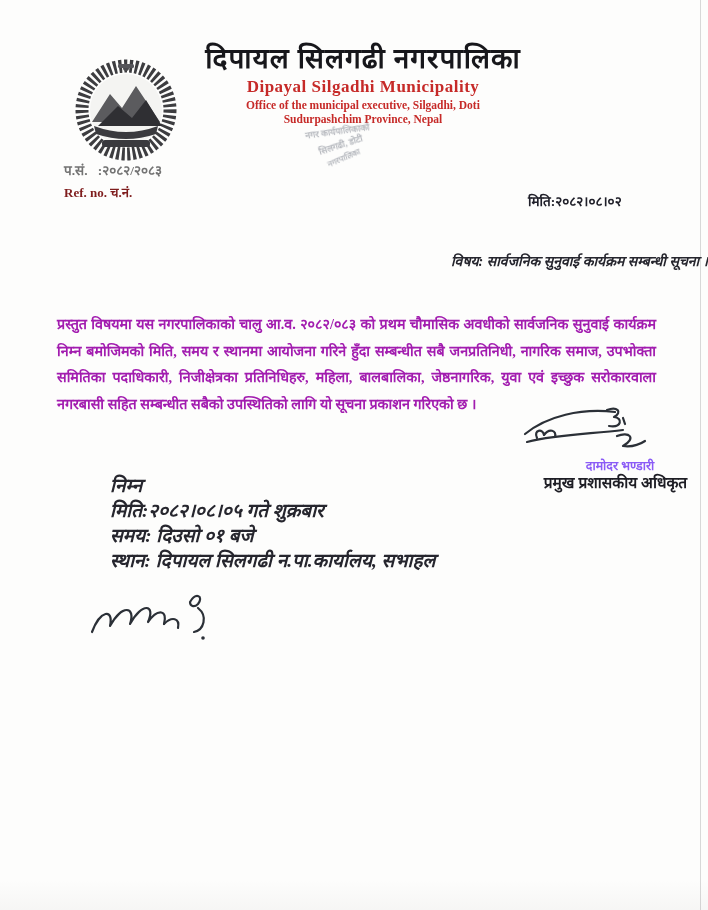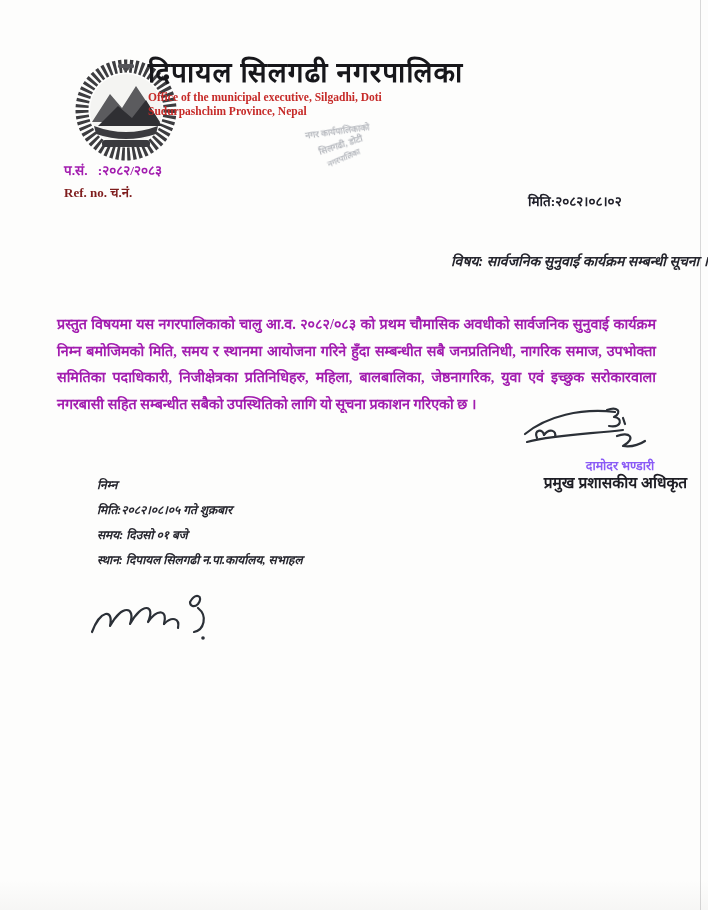--- a/index.html
+++ b/index.html
@@ -15,21 +15,21 @@
   .page-edge{
     position:absolute;top:0;bottom:0;left:700px;width:1px;background:#d8d8d8;
   }
   .scan-shade{
     position:absolute;left:0;right:0;bottom:0;height:30px;
     background:linear-gradient(180deg,rgba(0,0,0,0) 0%,rgba(120,110,110,0.05) 100%);
   }
 
   
   .emblem{position:absolute;left:72px;top:56px;width:108px;height:108px;}
-  .head{position:absolute;left:148px;top:56px;width:430px;text-align:left;}
+  .head{position:absolute;left:148px;top:42px;width:430px;text-align:center;}
   .head .np1{font-size:28px;font-weight:700;color:#17171b;letter-spacing:1px;line-height:34px;}
   .head .np2{font-size:21px;font-weight:700;color:#17171b;line-height:30px;}
   .head .en1{font-size:17px;font-weight:700;color:#c62a28;line-height:22px;letter-spacing:.5px;}
   .head .en2{font-size:11.5px;font-weight:700;color:#c62a28;line-height:14px;}
   .head .en3{font-size:11.5px;font-weight:700;color:#c62a28;line-height:14px;}
   .contact{
     position:absolute;left:507px;top:120px;width:170px;
     font-family:"Liberation Sans","DejaVu Sans",sans-serif;
     font-size:8.5px;color:#55565c;line-height:11px;white-space:nowrap;
   }
@@ -39,21 +39,21 @@
     position:absolute;left:283px;top:124px;width:130px;height:100px;
     transform:rotate(-14deg);opacity:.55;color:#7d828d;
     font-size:9px;font-weight:700;text-align:center;line-height:12px;
     filter:blur(.3px);pointer-events:none;
   }
   .stamp .arc{display:block;transform:rotate(6deg);}
   .stamp .arc2{display:block;margin-top:2px;transform:rotate(-4deg);}
   .stamp .arc3{display:block;margin-top:2px;transform:rotate(-9deg);font-size:8px;}
 
   
-  .refline{position:absolute;left:64px;top:161px;font-size:13.5px;font-weight:700;color:#a21caf;}
+  .refline{position:absolute;left:64px;top:161px;font-size:13.5px;font-weight:700;color:#737373;}
   .refline2{position:absolute;left:64px;top:183px;font-size:13px;font-weight:700;color:#7f1d1d;}
   .dateline{position:absolute;left:528px;top:192px;font-size:13.5px;font-weight:700;color:#20202a;}
 
   
   .subject{
     position:absolute;left:0;top:251px;width:708px;text-align:right;
     font-size:14px;font-weight:700;font-style:italic;color:#26262e;
   }
 
   
@@ -62,21 +62,21 @@
     font-size:14.3px;font-weight:600;color:#a21caf;
     line-height:26.5px;text-align:justify;margin-top:12px;
   }
 
   
   .sig-top{position:absolute;left:519px;top:404px;width:132px;height:56px;}
   .sig-name{position:absolute;left:535px;top:457px;width:170px;text-align:center;font-size:12.5px;font-weight:700;color:#8b5cf6;}
   .sig-desg{position:absolute;left:518px;top:471px;width:195px;text-align:center;font-size:15.5px;font-weight:700;color:#1d1d24;}
 
   
-  .details{position:absolute;left:97px;top:477px;font-size:12px;font-weight:700;font-style:italic;color:#26262e;}
+  .details{position:absolute;left:110px;top:477px;font-size:19px;font-weight:700;font-style:italic;color:#26262e;}
   .details div{margin-bottom:8px;line-height:17px;}
 
   
   .sig-bottom{position:absolute;left:82px;top:588px;width:140px;height:62px;}
 
   svg .ink{stroke:#2b3037;stroke-width:2.2;fill:none;stroke-linecap:round;stroke-linejoin:round;}
 </style>
 </head>
 <body>
 
@@ -92,20 +92,21 @@
       <path d="M26 70 L46 50 L60 62 L74 44 L90 70 Z" fill="#2f2f33"></path>
       <path d="M22 70 Q54 82 86 70 L84 78 Q54 88 24 78 Z" fill="#3a3a3e"></path>
       <rect x="30" y="84" width="48" height="7" rx="3" fill="#3a3a3e"></rect>
       <circle cx="54" cy="12" r="3" fill="#4a4a4e"></circle>
       <rect x="46" y="8" width="16" height="4" rx="1.5" fill="#55555a"></rect>
     </svg>
   </div>
 
   <div class="head">
     <div class="np1">दिपायल सिलगढी नगरपालिका</div>
+    <div class="en1">Dipayal Silgadhi Municipality</div>
     <div class="en2">Office of the municipal executive, Silgadhi, Doti</div>
     <div class="en3">Sudurpashchim Province, Nepal</div>
   </div>
 
 
   <div class="stamp">
     <span class="arc">नगर कार्यपालिकाको</span>
     <span class="arc2">सिलगढी, डोटी</span>
     <span class="arc3">नगरपालिका</span>
   </div>

